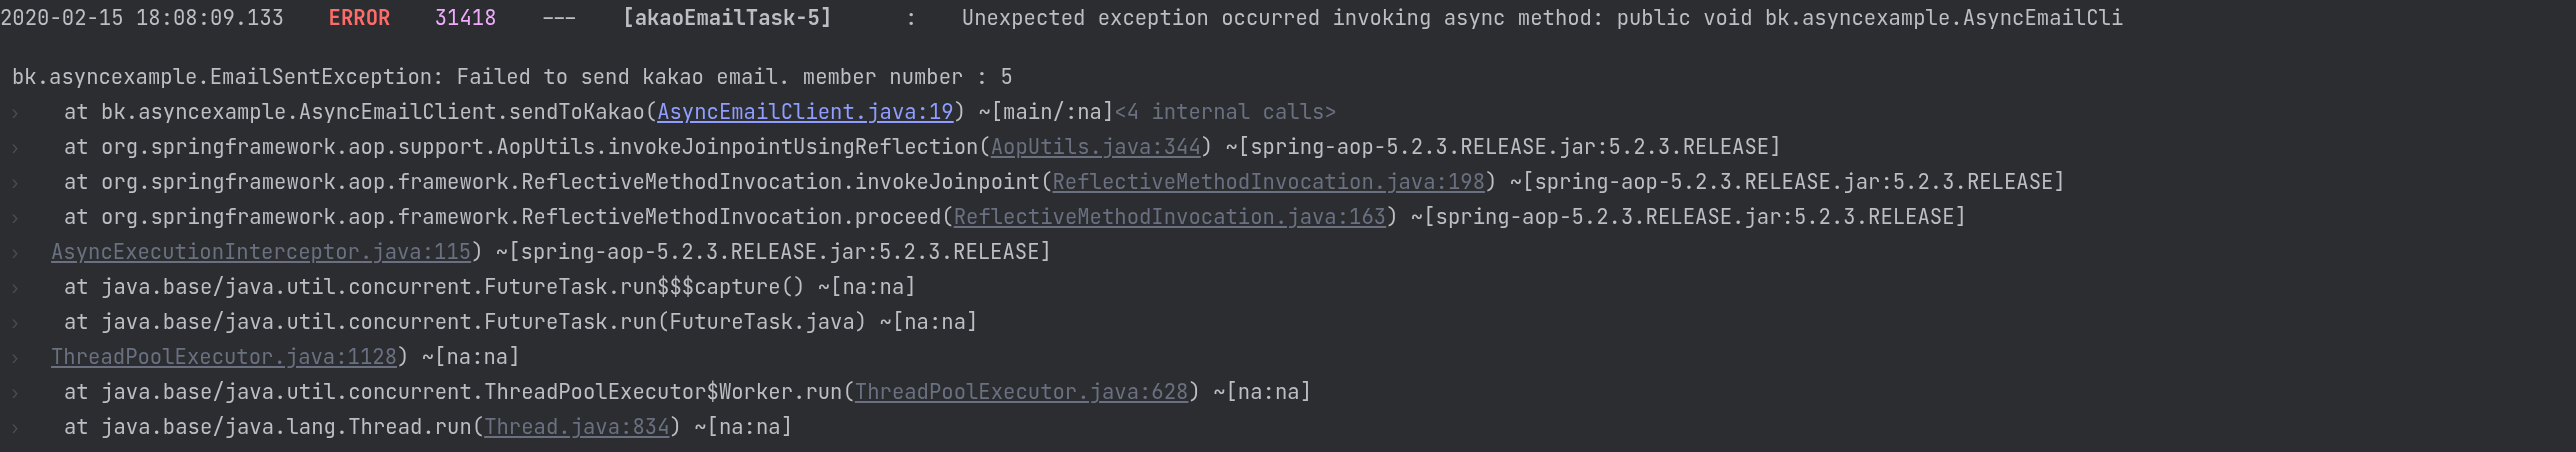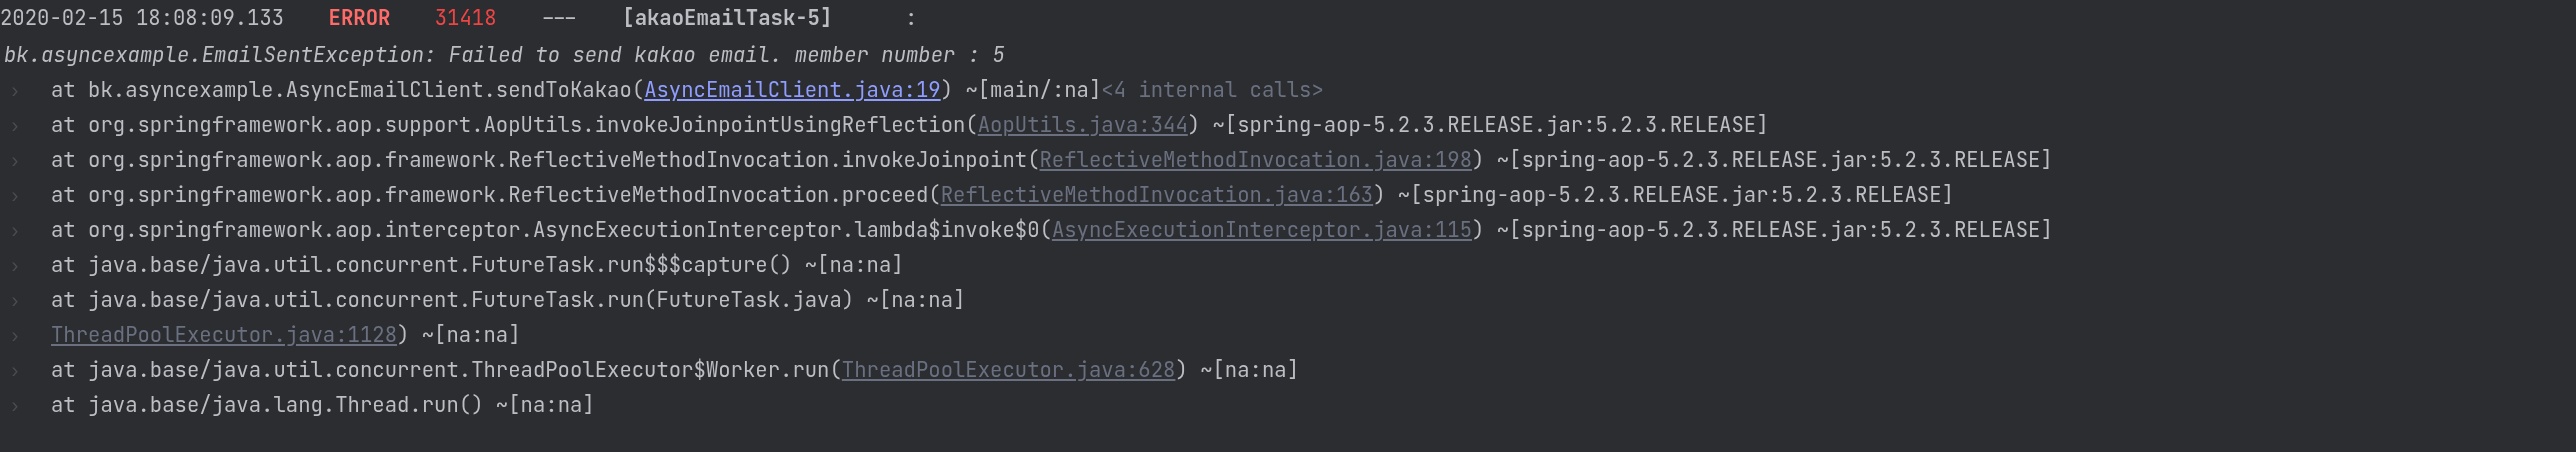--- a/index.html
+++ b/index.html
@@ -22,23 +22,22 @@
     }
     .log-line {
       display: flex;
       align-items: baseline;
     }
     .header-line {
       padding-left: 0;
       gap: 16px;
     }
     .exception-line {
-      padding-left: 4px;
-      margin-top: 2px;
-      font-style: italic;
+      padding-left: 12px;
+      margin-top: 24px;
     }
     .stack-line {
       display: flex;
       align-items: baseline;
       padding-left: 3.3px;
     }
     .chevron {
       color: #4a4d52;
       width: 23px;
       display: inline-block;
@@ -47,21 +46,21 @@
       user-select: none;
     }
     .timestamp {
       color: #bcbec4;
     }
     .error-level {
       color: #ff6b68;
       font-weight: bold;
     }
     .pid {
-      color: #ef4444;
+      color: #f0abfc;
     }
     .separator {
       color: #bcbec4;
     }
     .thread {
       color: #bcbec4;
       font-weight: bold;
     }
     .logger {
       color: #56b6c2;
@@ -80,20 +79,21 @@
       cursor: pointer;
     }
     .dim {
       color: #6a7080;
     }
     .normal {
       color: #bcbec4;
     }
     .at-prefix {
       color: #bcbec4;
+      margin-left: 13px;
     }
     .cursor {
       border-right: 1.6px solid #bcbec4;
       animation: blink 1s step-end infinite;
     }
     @keyframes blink {
       50% { border-color: transparent; }
     }
     .sp {
       white-space: pre;
@@ -111,20 +111,21 @@
     <span class="sp"> </span>
     <span class="pid">31418</span>
     <span class="sp"> </span>
     <span class="separator">---</span>
     <span class="sp"> </span>
     <span class="thread">[akaoEmailTask-5]</span>
     <span class="sp"> </span>
     <span class="sp"> </span>
     <span class="normal">:</span>
     <span class="sp"> </span>
+    <span class="message">Unexpected exception occurred invoking async method: public void bk.asyncexample.AsyncEmailCli</span>
   </div>
 
   <div class="log-line exception-line">
     <span class="normal">bk.asyncexample.EmailSentException: Failed to send kakao email. member number : 5</span>
   </div>
 
   <div id="stack-container">
       <div class="stack-line">
         <span class="chevron">›</span>
         <span class="sp">  </span>
@@ -150,21 +151,20 @@
       <div class="stack-line">
         <span class="chevron">›</span>
         <span class="sp">  </span>
         <span class="at-prefix">at org.springframework.aop.framework.ReflectiveMethodInvocation.proceed(</span>
         <span class="link-dim">ReflectiveMethodInvocation.java:163</span>
         <span class="normal">) ~[spring-aop-5.2.3.RELEASE.jar:5.2.3.RELEASE]</span>
       </div>
       <div class="stack-line">
         <span class="chevron">›</span>
         <span class="sp">  </span>
-        <span class="at-prefix">at org.springframework.aop.interceptor.AsyncExecutionInterceptor.lambda$invoke$0(</span>
         <span class="link-dim">AsyncExecutionInterceptor.java:115</span>
         <span class="normal">) ~[spring-aop-5.2.3.RELEASE.jar:5.2.3.RELEASE]</span>
       </div>
       <div class="stack-line">
         <span class="chevron">›</span>
         <span class="sp">  </span>
         <span class="at-prefix">at java.base/java.util.concurrent.FutureTask.run$$$capture(</span>
         <span class="normal">) ~[na:na]</span>
       </div>
       <div class="stack-line">
@@ -182,19 +182,20 @@
         <span class="chevron">›</span>
         <span class="sp">  </span>
         <span class="at-prefix">at java.base/java.util.concurrent.ThreadPoolExecutor$Worker.run(</span>
         <span class="link-dim">ThreadPoolExecutor.java:628</span>
         <span class="normal">) ~[na:na]</span>
       </div>
       <div class="stack-line">
         <span class="chevron">›</span>
         <span class="sp">  </span>
         <span class="at-prefix">at java.base/java.lang.Thread.run(</span>
+        <span class="link-dim">Thread.java:834</span>
         <span class="normal">) ~[na:na]</span>
         <span class="cursor"></span>
       </div>
     </div>
 
 </div>
 
 
 </body></html>

